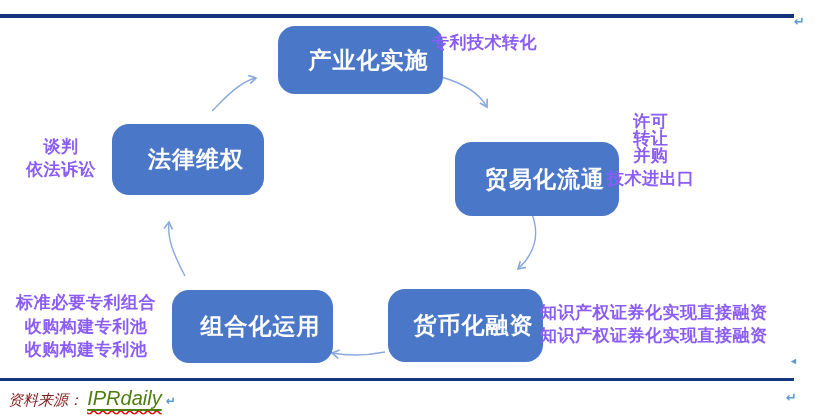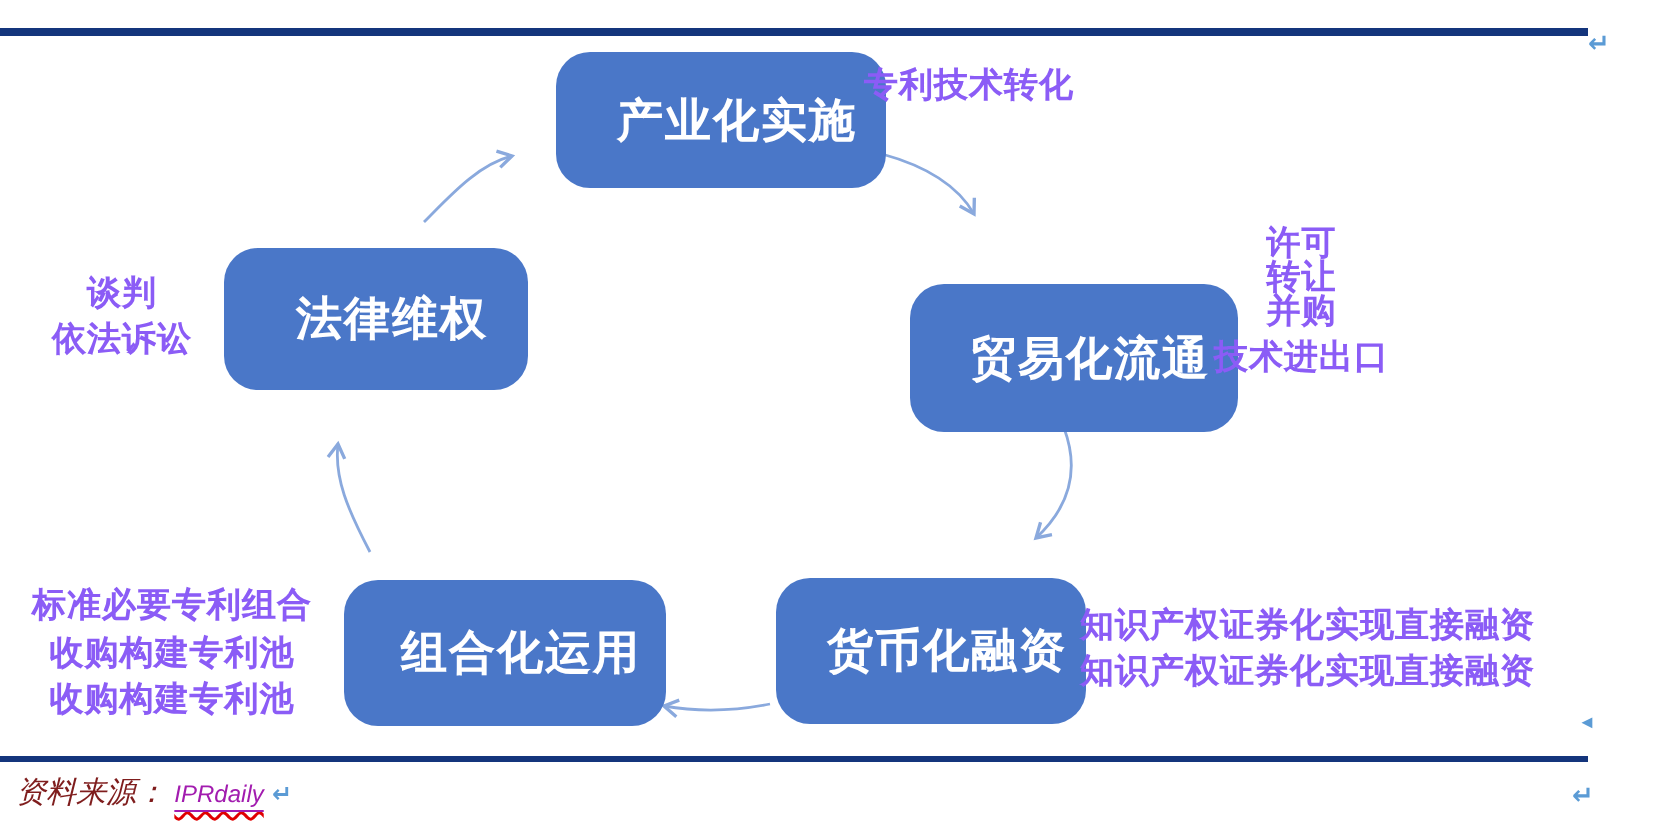--- a/index.html
+++ b/index.html
@@ -67,22 +67,22 @@
     white-space:nowrap;
   }
   #source-label{
     font-family:"DejaVu Serif","Liberation Serif",serif;
     font-style:italic;
     font-weight:normal;
     color:#7f1d1d;
   }
   #source-link{
     font-style:italic;
-    font-size:12px;
-    color:#a21caf;
+    font-size:20px;
+    color:#4d7c0f;
     text-decoration:underline;
   }
   .spellcheck{
     text-decoration:underline wavy #e00000;
     text-underline-offset:4px;
   }
   #source-return{color:#5b9bd5;font-size:12px;font-weight:bold;}
 </style>
 </head>
 <body>

